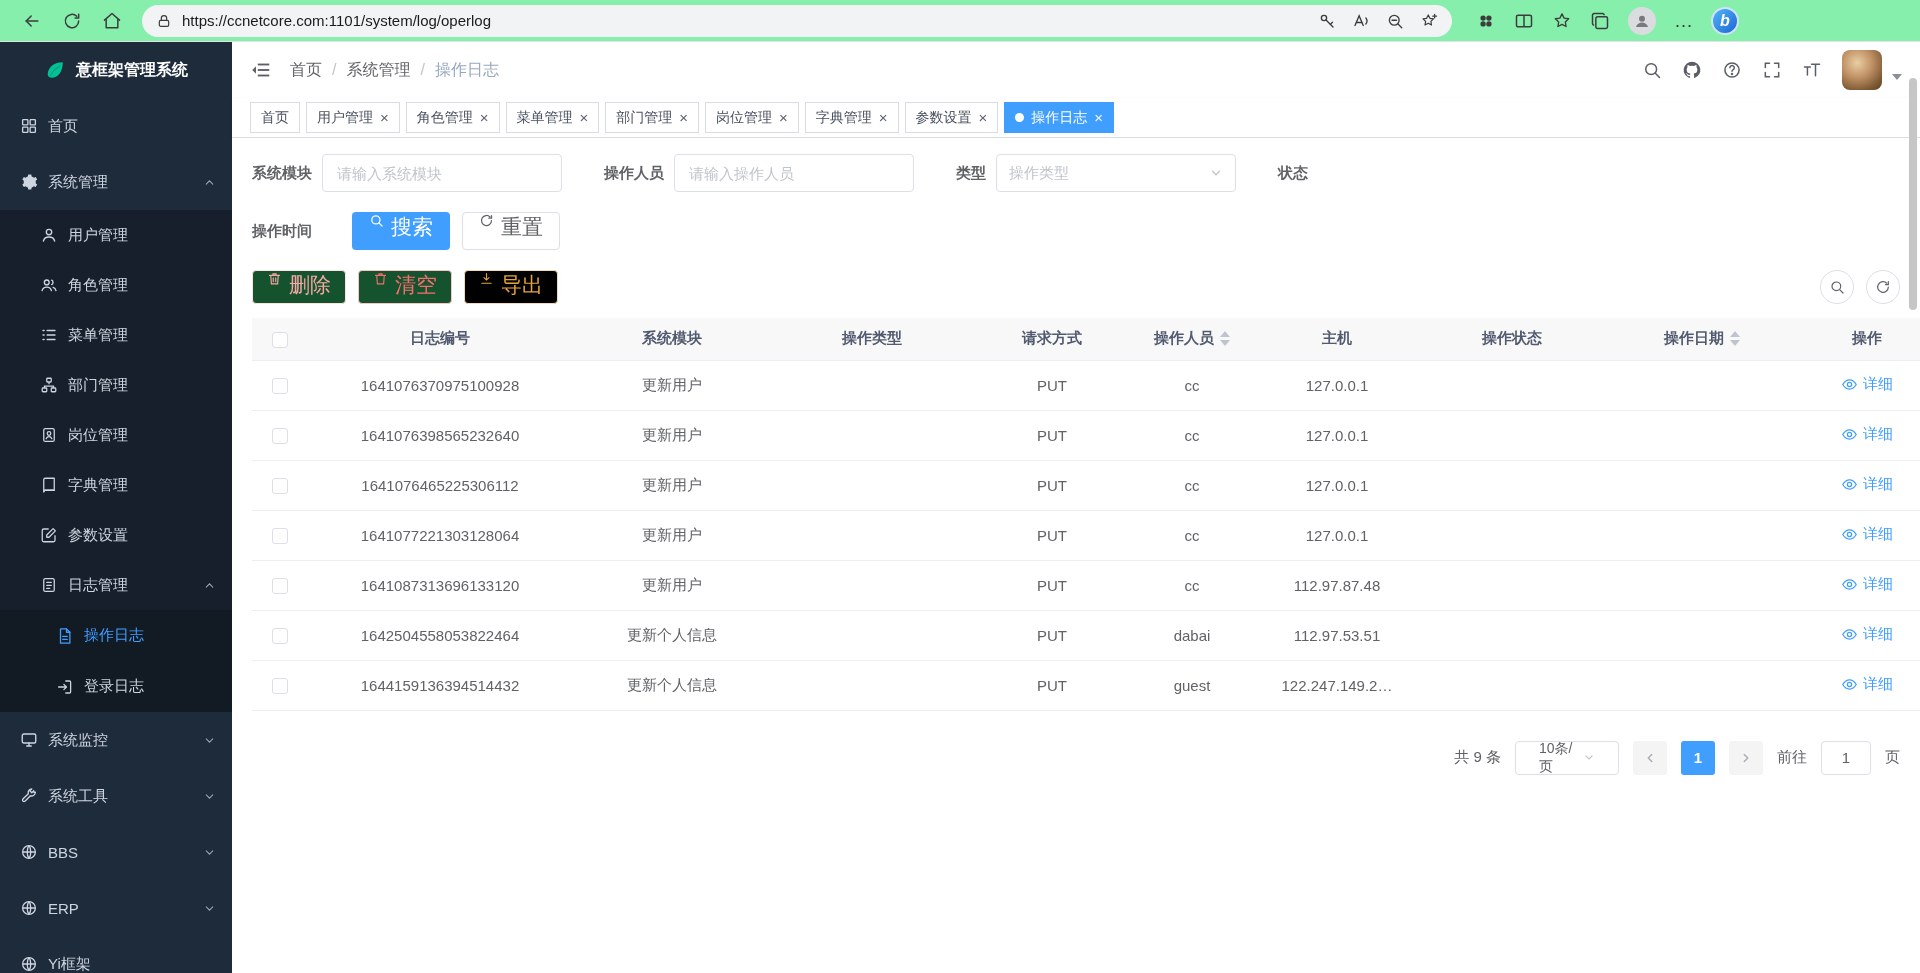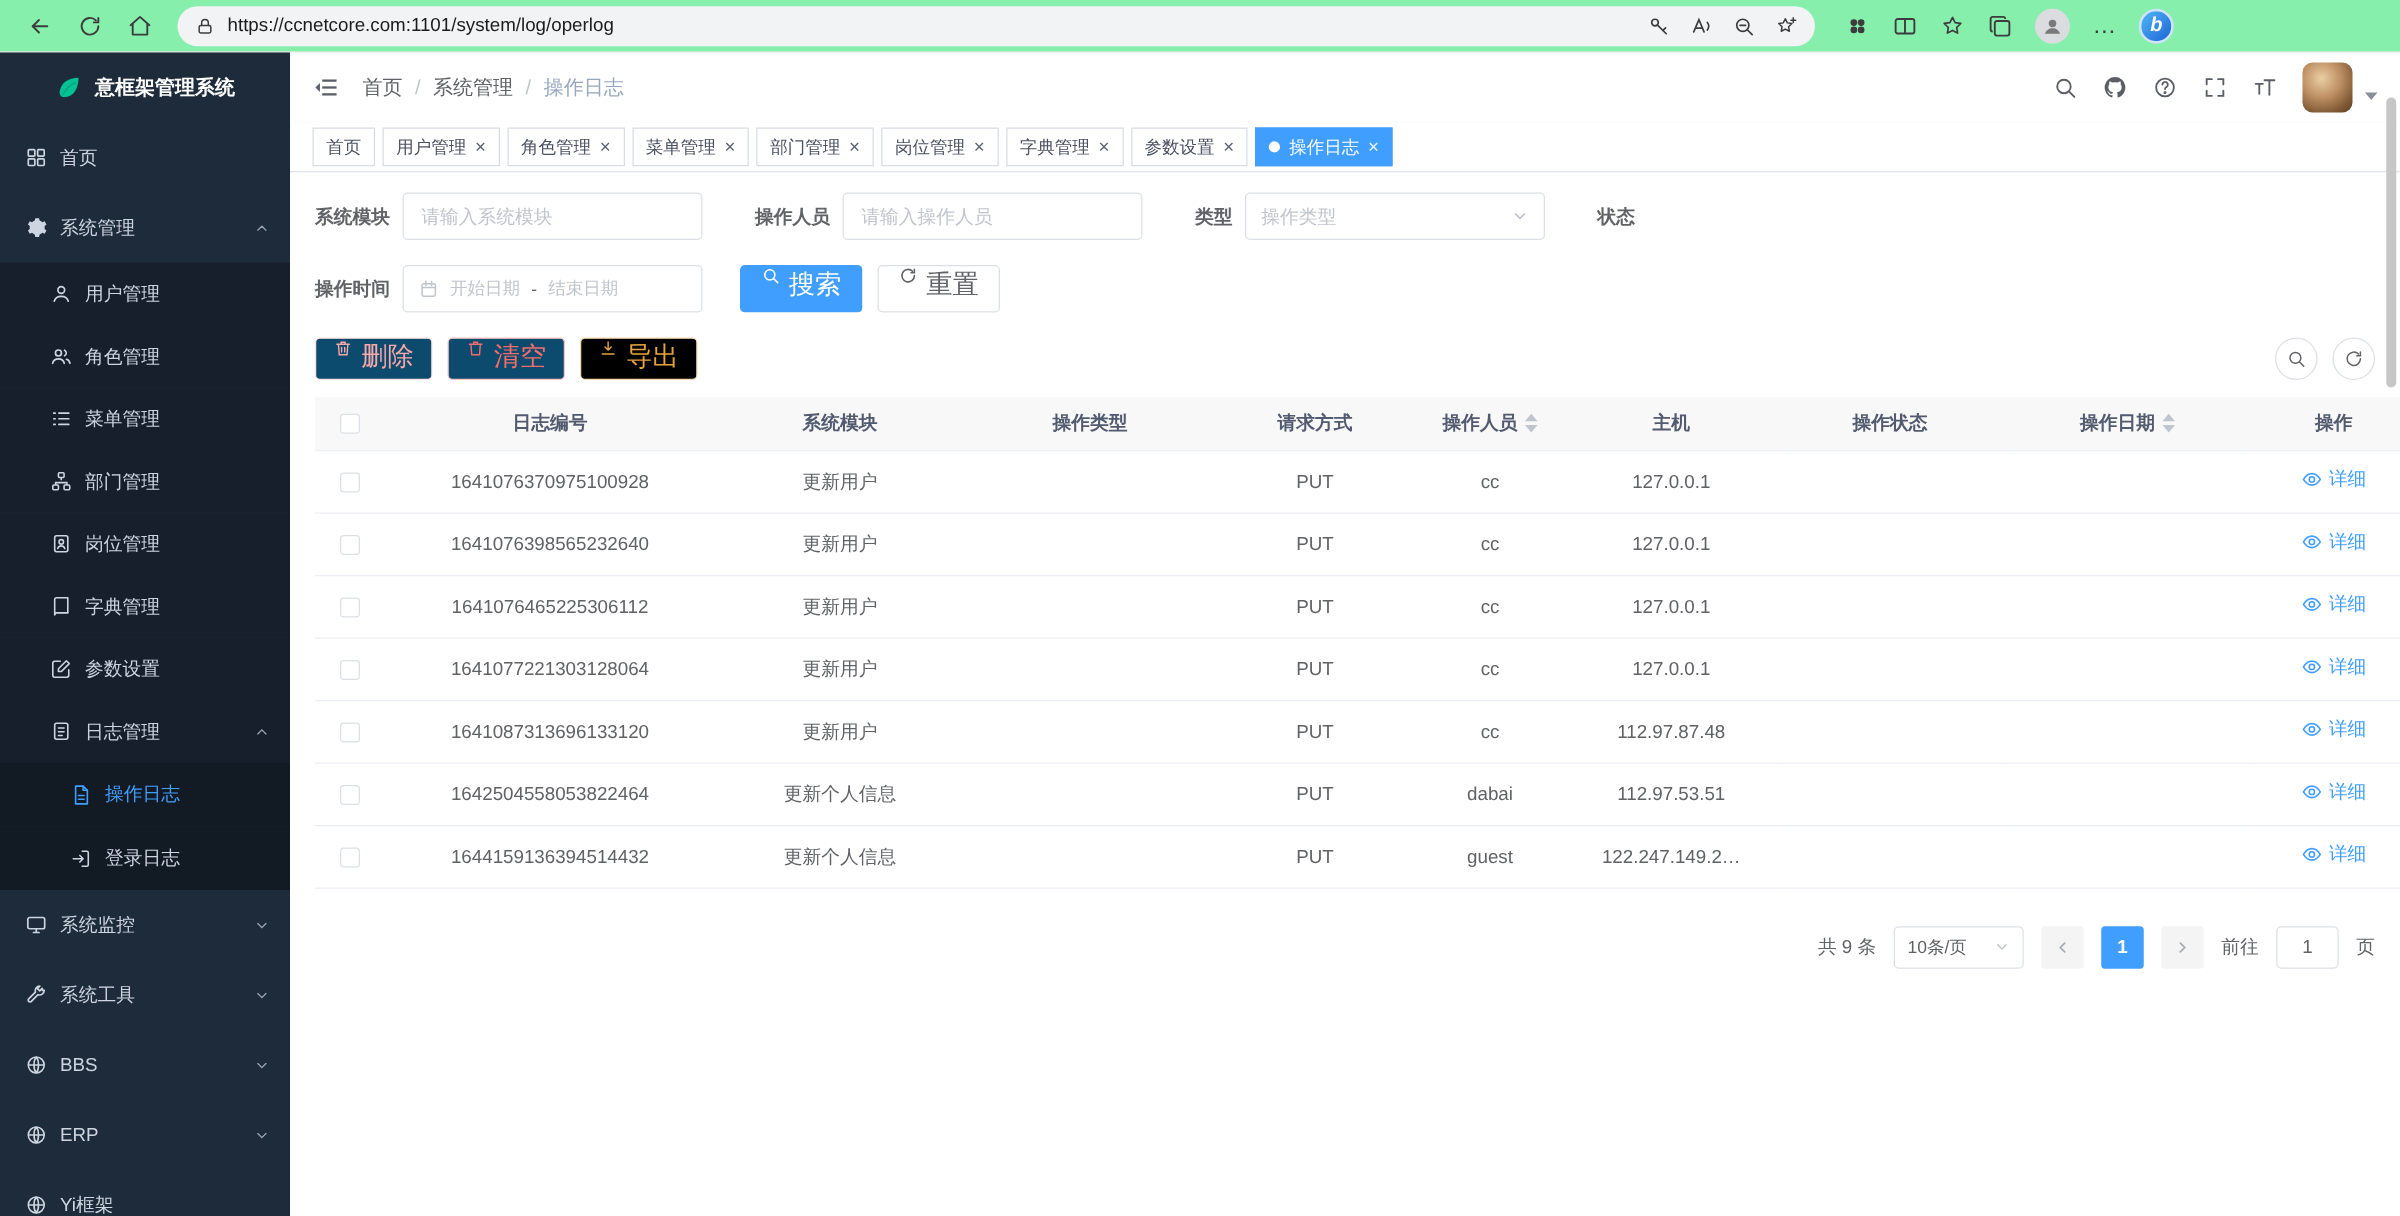--- a/index.html
+++ b/index.html
@@ -70,40 +70,40 @@
 .datebox{width:240px;height:38px;border:1px solid #dcdfe6;border-radius:4px;display:flex;align-items:center;gap:9px;padding:0 12px;background:#fff;cursor:pointer}
 .datebox svg{width:16px;height:16px;color:#c0c4cc}
 .datebox .ph{font-size:14px;color:#c0c4cc}
 .datebox .sep{color:#606266;font-size:14px}
 .btn{display:inline-flex;align-items:flex-start;gap:7px;border-radius:4px;font-size:21px;cursor:pointer;border:1px solid transparent;background:none}
 .btn svg{width:15px;height:15px}
 .btn.primary{height:38px;padding:0 16px;background:#409eff;color:#fff;margin-left:30px}
 .btn.plainb{height:38px;padding:0 16px;background:#fff;border-color:#dcdfe6;color:#606266;margin-left:12px}
 .toolbar{display:flex;align-items:center;margin-bottom:14px}
 .btn.sm{height:34px;padding:0 14px;margin-right:12px}
-.btn.danger{background:#0c4a6e;border-color:#fbc4c4;color:#f56c6c}
+.btn.danger{background:#14532d;border-color:#fbc4c4;color:#f56c6c}
 .btn.danger.disabled{color:#f9a7a7;border-color:#fde2e2;cursor:not-allowed}
 .btn.warning{background:#000000;border-color:#f5dab1;color:#e6a23c}
 .toolbar-right{margin-left:auto;display:flex;gap:12px}
 .circle-btn{width:34px;height:34px;border-radius:50%;border:1px solid #dcdfe6;background:#fff;color:#606266;display:flex;align-items:center;justify-content:center;cursor:pointer}
 .circle-btn svg{width:16px;height:16px}
 
 table{width:100%;border-collapse:collapse;table-layout:fixed}
 th{height:42px;background:#f8f8f9;font-size:15px;font-weight:700;color:#515a6e;border-bottom:1px solid #ebeef5;text-align:center}
 td{height:50px;font-size:15px;color:#606266;border-bottom:1px solid #ebeef5;text-align:center;overflow:hidden;text-overflow:ellipsis;white-space:nowrap}
 .cb{display:inline-block;width:16px;height:16px;border:1px solid #dcdfe6;border-radius:3px;background:#fff;vertical-align:middle;cursor:pointer}
 .th-wrap{display:inline-flex;align-items:center}
 .sort{display:inline-flex;flex-direction:column;margin-left:6px;cursor:pointer}
 .sort .su{width:0;height:0;border:5px solid transparent;border-top:0;border-bottom:6px solid #c0c4cc;margin-bottom:3px}
 .sort .sd{width:0;height:0;border:5px solid transparent;border-bottom:0;border-top:6px solid #c0c4cc}
 .detail{display:inline-flex;align-items:center;gap:5px;color:#409eff;cursor:pointer;font-size:15px}
 .detail svg{width:17px;height:17px}
 
 .pagination{display:flex;align-items:center;justify-content:flex-end;gap:14px;margin-top:30px;font-size:15px;color:#606266}
-.page-size{width:104px;height:34px;border:1px solid #dcdfe6;border-radius:4px;display:flex;align-items:center;justify-content:space-between;padding:0 10px;cursor:pointer;font-size:14px}
+.page-size{width:104px;height:34px;border:1px solid #dcdfe6;border-radius:4px;display:flex;align-items:center;justify-content:space-between;padding:0 23px;cursor:pointer;font-size:14px}
 .page-size svg{width:13px;height:13px;color:#c0c4cc}
 .page-btn{width:34px;height:34px;border:none;border-radius:3px;background:#f4f4f5;color:#a8abb2;display:flex;align-items:center;justify-content:center;cursor:pointer}
 .page-btn svg{width:14px;height:14px}
 .page-current{width:34px;height:34px;border:none;border-radius:3px;background:#409eff;color:#fff;font-size:15px;font-weight:600;cursor:pointer}
 .goto-input{width:50px;height:34px;border:1px solid #dcdfe6;border-radius:4px;text-align:center;font-size:15px;color:#606266;outline:none}
 
 .scroll-thumb{position:absolute;right:3px;top:78px;width:8px;height:232px;border-radius:4px;background:#c6c6c6;cursor:pointer}
 </style>
 </head>
 <body>
@@ -445,29 +445,20 @@
           </div>
         </div>
         <div class="fi">
           <span class="flabel">状态</span>
         </div>
       </div>
 
       <div class="filter-row">
         <div class="fi" style="margin-right:0">
           <span class="flabel">操作时间</span>
-          <div class="datebox">
-            <svg viewBox="0 0 24 24" fill="none" stroke="currentColor" stroke-width="1.8" stroke-linecap="round">
-                <rect x="4" y="6" width="16" height="15" rx="2"></rect>
-                <path d="M4 10.5h16M8.5 3v5M15.5 3v5"></path>
-              </svg>
-            <span class="ph">开始日期</span>
-            <span class="sep">-</span>
-            <span class="ph">结束日期</span>
-          </div>
         </div>
         <button class="btn primary">
           <svg viewBox="0 0 24 24" fill="none" stroke="currentColor" stroke-width="2" stroke-linecap="round">
               <circle cx="11" cy="11" r="6.5"></circle>
               <path d="M16 16l5 5"></path>
             </svg>
           <span>搜索</span>
         </button>
         <button class="btn plainb">
           <svg viewBox="0 0 24 24" fill="none" stroke="currentColor" stroke-width="2" stroke-linecap="round">

